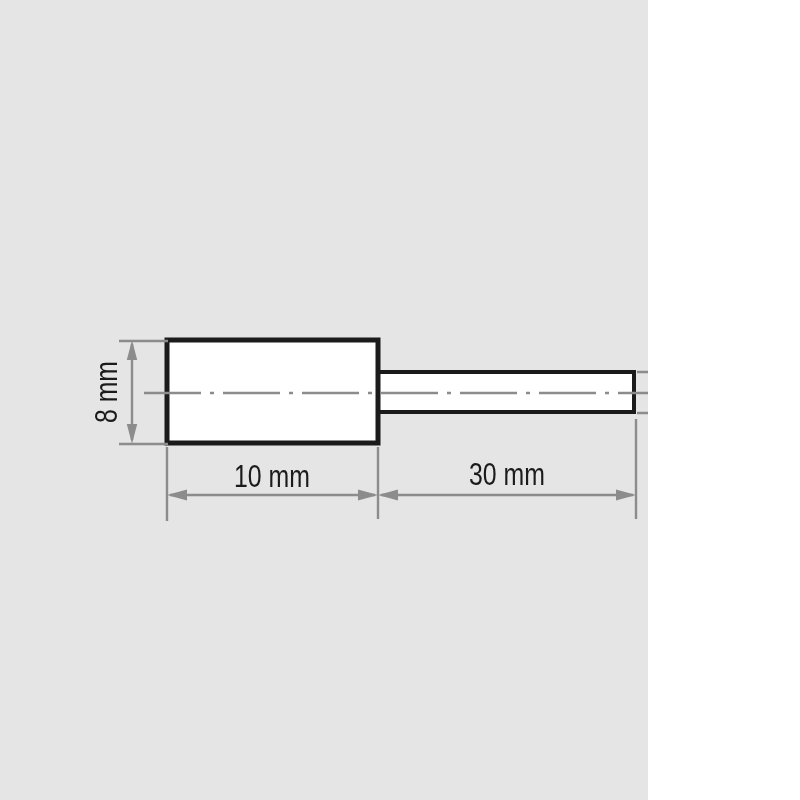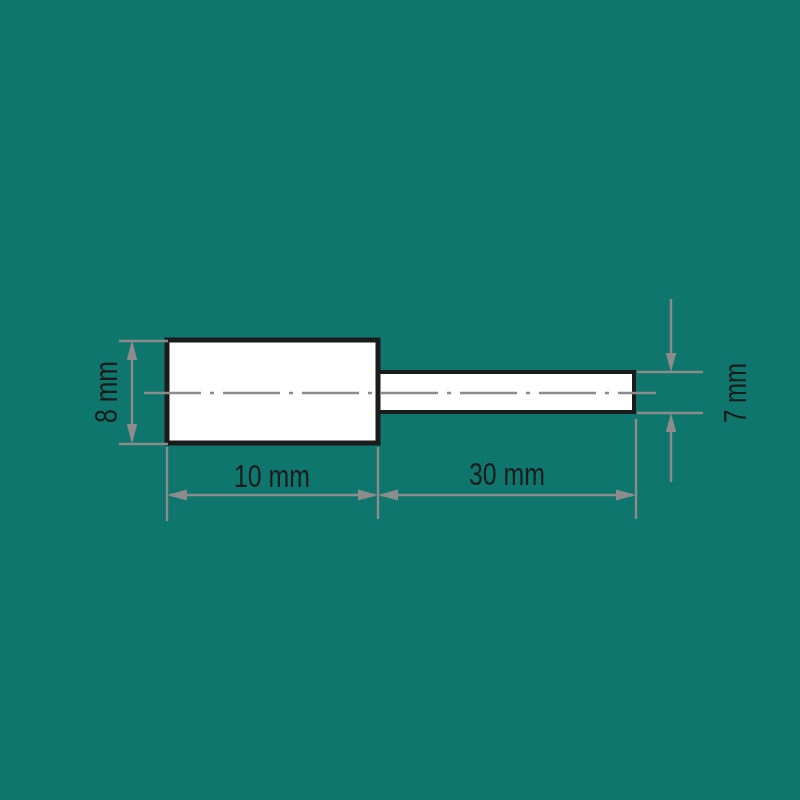--- a/index.html
+++ b/index.html
@@ -1,20 +1,20 @@
 <!DOCTYPE html>
 <html><head>
 <meta charset="utf-8">
 <style>
   html, body { margin: 0; padding: 0; background: #ffffff; }
   .canvas {
     position: relative;
-    width: 800px;
+    width: 648px;
     height: 800px;
-    background: #0f766e;
+    background: #e5e5e5;
     overflow: hidden;
   }
   svg { display: block; }
   .dim-text {
     font-family: "Liberation Sans", sans-serif;
     font-size: 31px;
     fill: #1b1b1b;
   }
   .outline { fill: #ffffff; stroke: #1b1b1b; }
   .dimline { stroke: #8c8c8c; stroke-width: 2.4; fill: none; }

